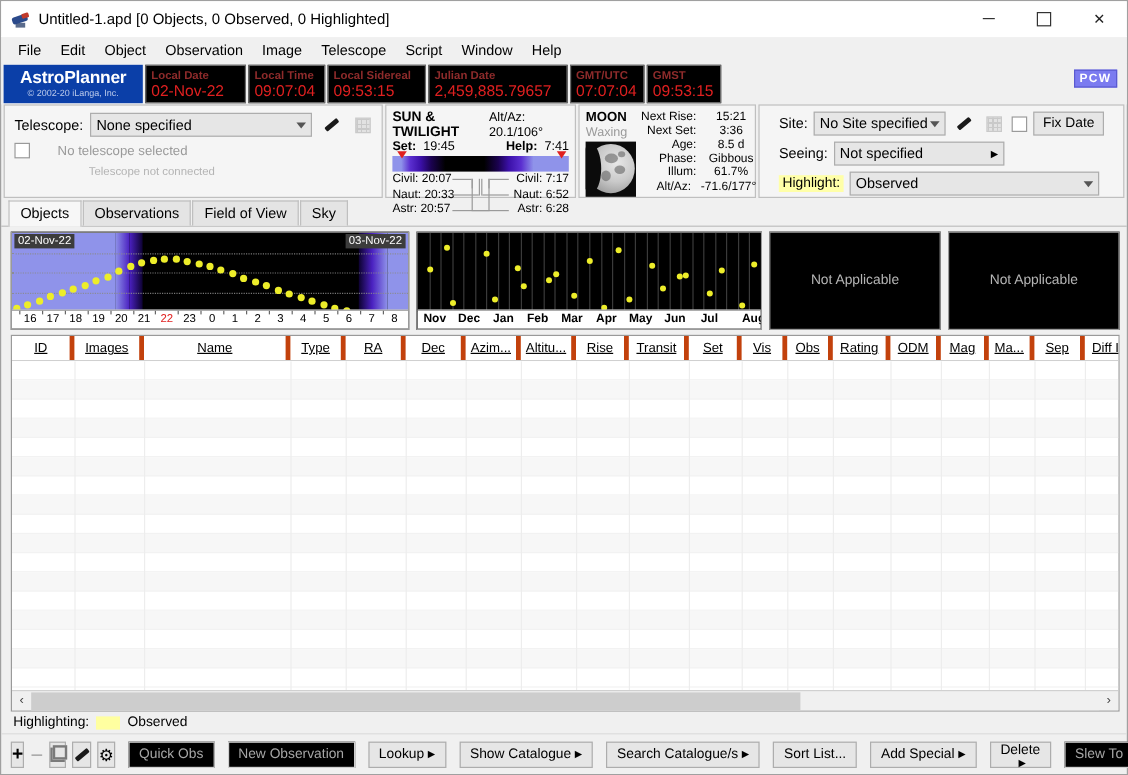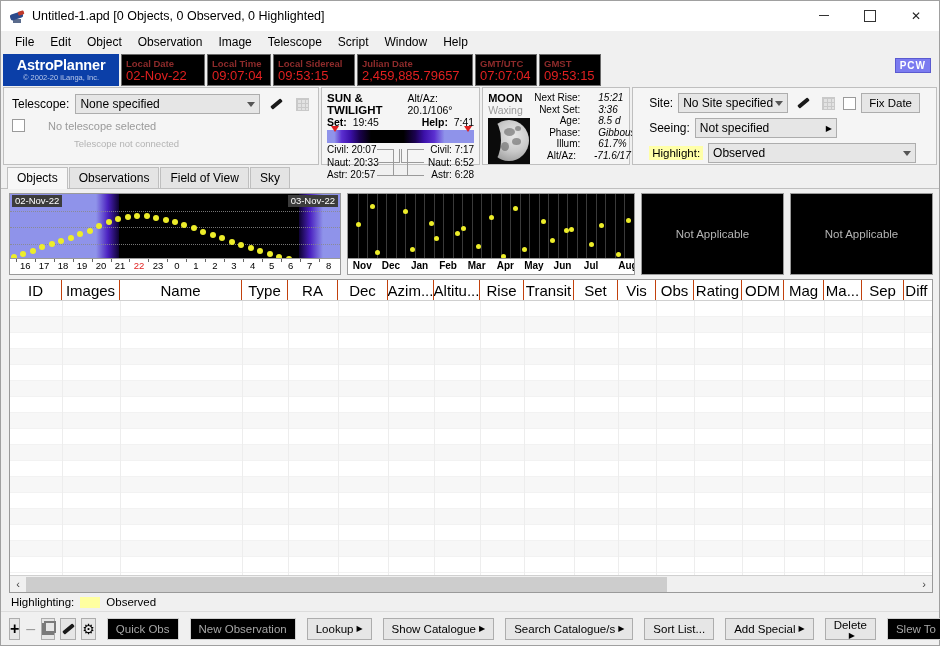--- a/index.html
+++ b/index.html
@@ -294,24 +294,24 @@
     border-radius: 50% / 50%;
     background: #0b0b0b;
   }
   .moon-disc .mare {
     position: absolute;
     border-radius: 50%;
     background: rgba(90,90,90,0.55);
   }
   .moon-right { flex: 1; font-size: 10px; }
   .moon-right .mr {
-    display: flex; justify-content: flex-end; gap: 18px; line-height: 11.5px;
+    display: flex; justify-content: flex-end; gap: 8px; line-height: 11.5px;
   }
   .moon-right .mk2 { color: #000; white-space: nowrap; }
-  .moon-right .mv { color: #000; min-width: 42px; text-align: left; white-space: nowrap; font-style: italic; }
+  .moon-right .mv { color: #000; min-width: 42px; text-align: center; white-space: nowrap; }
 
   
   .pnl-site { flex: 1; padding: 5px 16px; }
   .btn {
     background: #e6e6e6;
     border: 1px solid #adadad;
     font-size: 11.5px;
     padding: 2px 7px;
     color: #000;
     white-space: nowrap;
@@ -462,29 +462,30 @@
     flex-direction: column;
     overflow: hidden;
   }
   .thead {
     height: 21px; min-height: 21px;
     display: flex;
     background: #ffffff;
     border-bottom: 1px solid #d0d0d0;
   }
   .th {
-    border-right: 1px solid #c2410c;
-    font-size: 15px;
+    border-right: 4px solid #c2410c;
+    font-size: 11px;
     display: flex;
     align-items: center;
     justify-content: center;
     color: #000;
     overflow: hidden;
     white-space: nowrap;
     flex: none;
+    text-decoration: underline;
   }
   .tbody { flex: 1; position: relative; background: #ffffff; overflow: hidden; }
   .tbody .vline {
     position: absolute; top: 0; bottom: 0;
     width: 1px; background: #ededed;
   }
   .trow {
     height: 16px;
     border-bottom: 1px solid #f2f2f2;
   }

